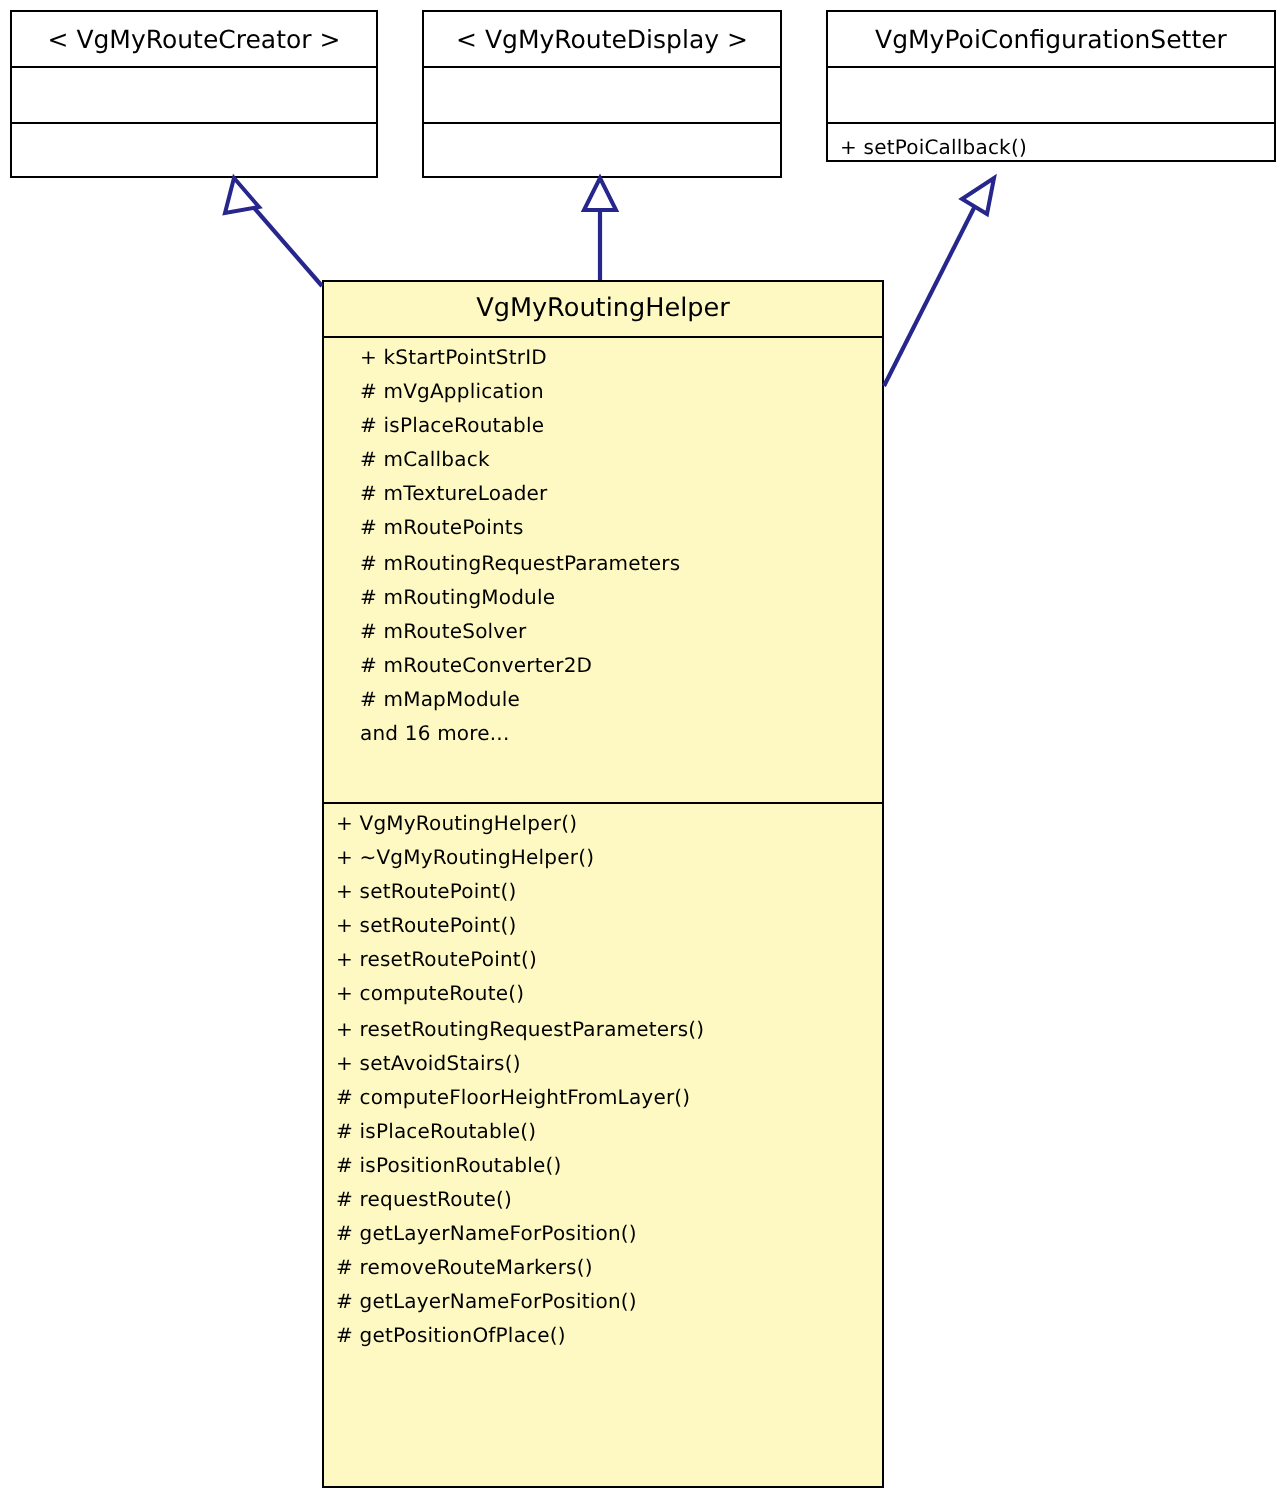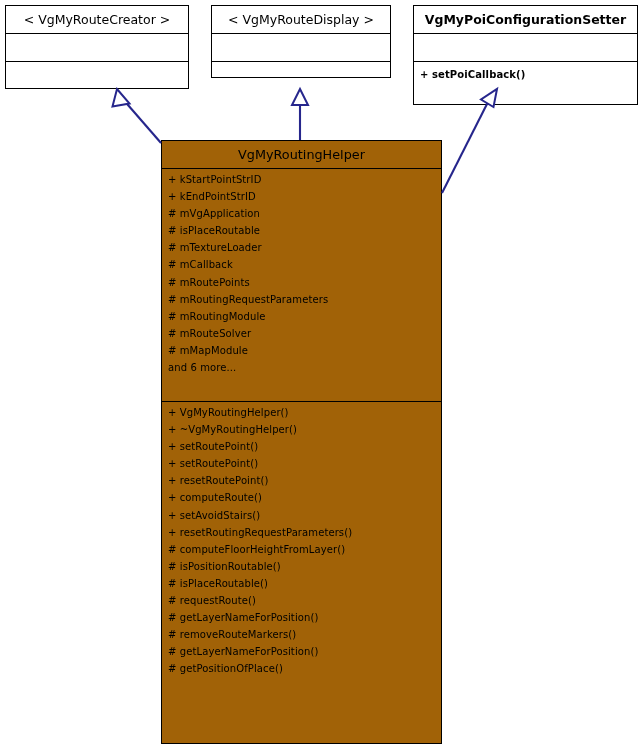--- a/index.html
+++ b/index.html
@@ -21,21 +21,21 @@
     width: 643px;
     height: 749px;
   }
   .uml-box {
     position: absolute;
     box-sizing: border-box;
     border: 1.4px solid #000000;
     background: #ffffff;
   }
   .uml-box.filled {
-    background: #a16207;
+    background: #fef9c3;
   }
   .box-title {
     text-align: right;
     font-size: 12.5px;
     color: #000000;
     white-space: nowrap;
     overflow: hidden;
     display: flex;
     align-items: center;
     justify-content: center;
@@ -80,73 +80,73 @@
   <div class="uml-box" style="left:5px; top:5px; width:184px; height:84px;">
     <div class="box-title" style="height:27px;">&lt; VgMyRouteCreator &gt;</div>
     <div class="compartment section-divider empty-compartment" style="height:28px;">
       <ul class="member-list"></ul>
     </div>
     <div class="compartment section-divider empty-compartment" style="height:27px;">
       <ul class="member-list"></ul>
     </div>
   </div>
 
-  <div class="uml-box" style="left:211px; top:5px; width:180px; height:73px;">
+  <div class="uml-box" style="left:211px; top:5px; width:180px; height:84px;">
     <div class="box-title" style="height:27px;">&lt; VgMyRouteDisplay &gt;</div>
     <div class="compartment section-divider empty-compartment" style="height:28px;">
       <ul class="member-list"></ul>
     </div>
     <div class="compartment section-divider empty-compartment" style="height:27px;">
       <ul class="member-list"></ul>
     </div>
   </div>
 
-  <div class="uml-box" style="left:413px; top:5px; width:225px; height:100px;font-weight:bold;">
+  <div class="uml-box" style="left:413px; top:5px; width:225px; height:76px;">
     <div class="box-title" style="height:27px;">VgMyPoiConfigurationSetter</div>
     <div class="compartment section-divider empty-compartment" style="height:28px;">
       <ul class="member-list"></ul>
     </div>
     <div class="compartment section-divider" style="height:27px;">
       <ul class="member-list" style="padding-top:4px;">
           <li>+ setPoiCallback()</li>
         </ul>
     </div>
   </div>
 
   <div class="uml-box filled" style="left:161px; top:140px; width:281px; height:604px;">
     <div class="box-title" style="height:27px; font-size:12.8px;">VgMyRoutingHelper</div>
-    <div class="compartment section-divider" style="height:233px;">
+    <div class="compartment section-divider" style="height:233px;padding-left:12px;">
       <ul class="member-list">
           <li>+ kStartPointStrID</li>
-          <li>+ kEndPointStrID</li>
           <li># mVgApplication</li>
           <li># isPlaceRoutable</li>
+          <li># mCallback</li>
           <li># mTextureLoader</li>
-          <li># mCallback</li>
           <li># mRoutePoints</li>
           <li># mRoutingRequestParameters</li>
           <li># mRoutingModule</li>
           <li># mRouteSolver</li>
+          <li># mRouteConverter2D</li>
           <li># mMapModule</li>
-          <li>and 6 more...</li>
+          <li>and 16 more...</li>
         </ul>
     </div>
     <div class="compartment section-divider" style="height:409px;">
       <ul class="member-list">
           <li>+ VgMyRoutingHelper()</li>
           <li>+ ~VgMyRoutingHelper()</li>
           <li>+ setRoutePoint()</li>
           <li>+ setRoutePoint()</li>
           <li>+ resetRoutePoint()</li>
           <li>+ computeRoute()</li>
+          <li>+ resetRoutingRequestParameters()</li>
           <li>+ setAvoidStairs()</li>
-          <li>+ resetRoutingRequestParameters()</li>
           <li># computeFloorHeightFromLayer()</li>
+          <li># isPlaceRoutable()</li>
           <li># isPositionRoutable()</li>
-          <li># isPlaceRoutable()</li>
           <li># requestRoute()</li>
           <li># getLayerNameForPosition()</li>
           <li># removeRouteMarkers()</li>
           <li># getLayerNameForPosition()</li>
           <li># getPositionOfPlace()</li>
         </ul>
     </div>
   </div>
 
   <svg class="arrow-layer" viewBox="0 0 643 749" xmlns="http://www.w3.org/2000/svg">

